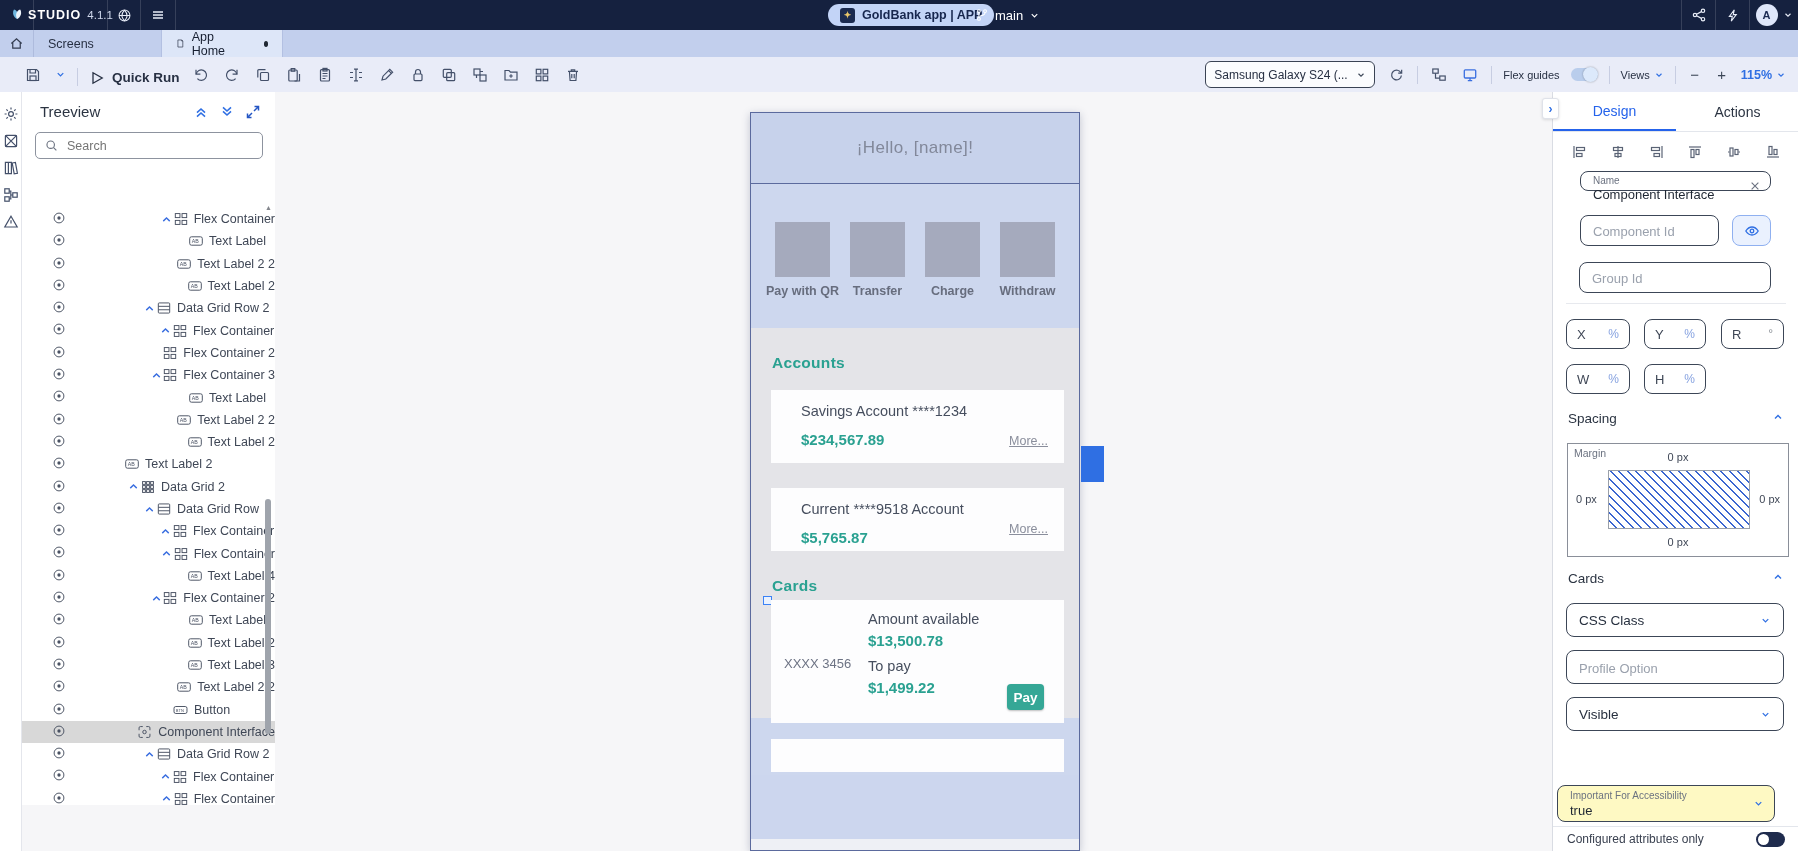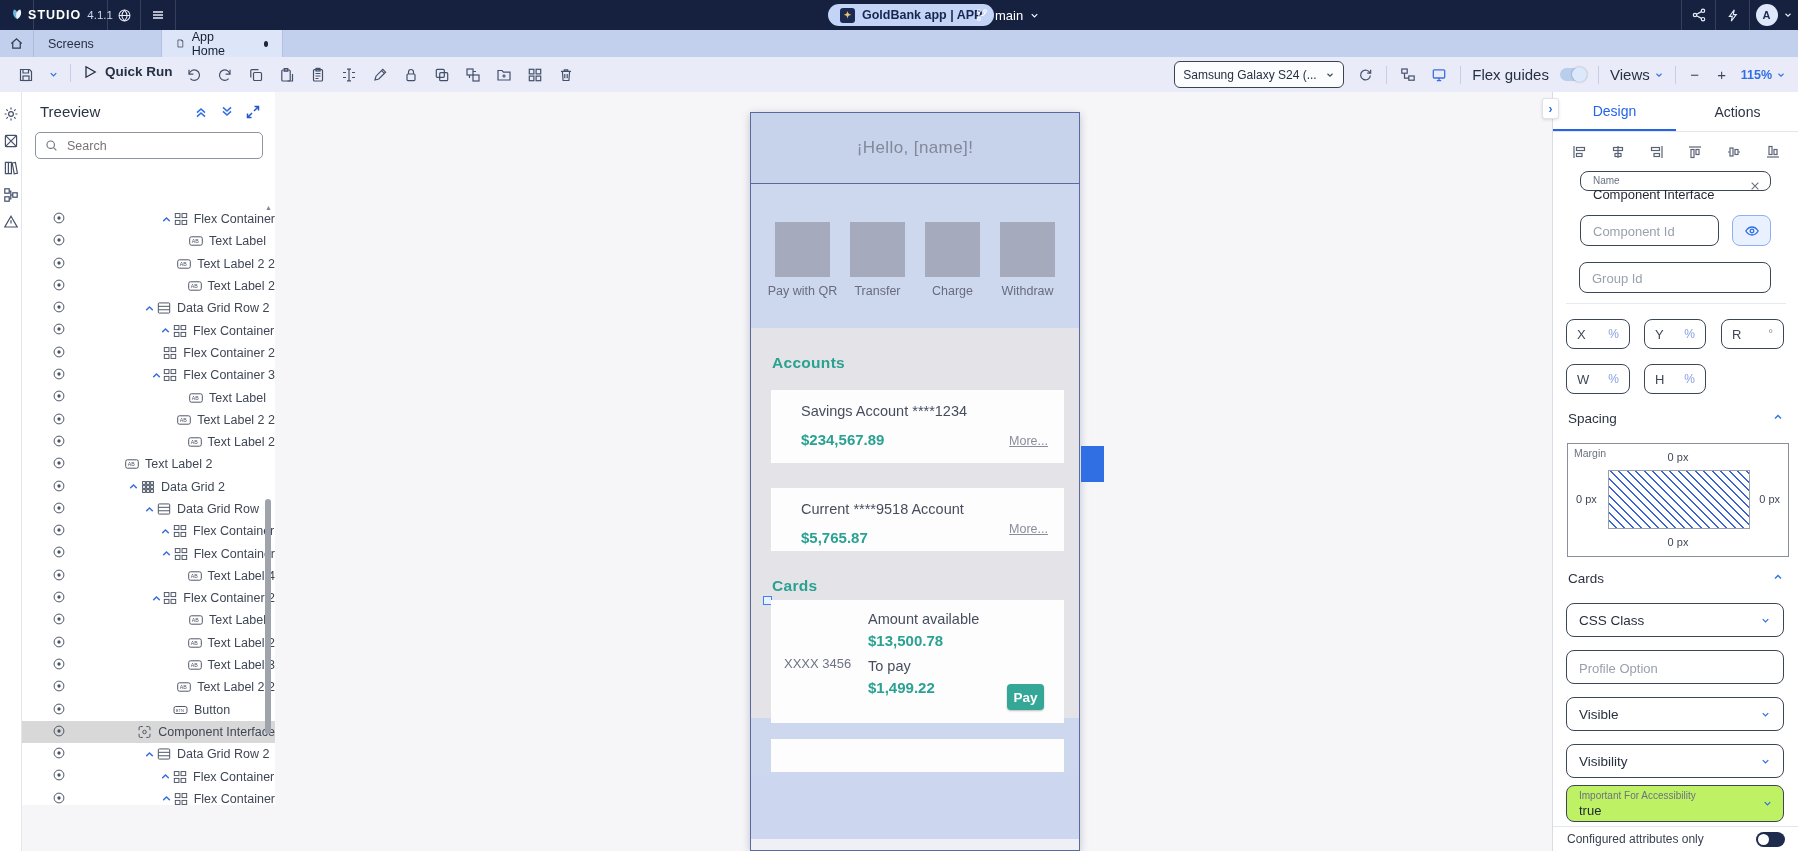--- a/index.html
+++ b/index.html
@@ -24,27 +24,27 @@
 
   
   #tabbar{left:0;top:30px;width:1798px;height:27px;background:#c2cfed;display:flex;align-items:stretch;}
   #home-btn{width:33px;display:flex;align-items:center;justify-content:center;border-right:1px solid #aebbdd;}
   .tab{display:flex;align-items:center;gap:7px;padding:0 14px;font-size:12.5px;color:#273043;border-right:1px solid #b3c0e2;}
   .tab.active{background:#dde6f8;color:#161e30;width:92px;}
   .tab-dot{width:6px;height:6px;border-radius:50%;background:#1f2733;margin-left:22px;}
 
   
   #toolbar{left:0;top:57px;width:1798px;height:35px;background:#e9ecf8;border-bottom:1px solid #d4d9ea;display:flex;align-items:center;}
-  #tb-left{display:flex;align-items:flex-start;gap:11px;padding-left:16px;}
+  #tb-left{display:flex;align-items:flex-end;gap:11px;padding-left:23px;}
   .tbtn{width:20px;height:22px;display:inline-flex;align-items:center;justify-content:center;border-radius:4px;color:#44506a;}
   .tdiv{width:1px;height:18px;background:#c7cde2;}
   #quickrun{display:flex;align-items:center;gap:7px;font-size:13.5px;color:#273043;font-weight:bold;}
   #tb-right{margin-left:auto;display:flex;align-items:center;gap:11px;padding-right:12px;}
   #device-select{width:152px;height:25px;border:1.5px solid #3a4354;border-radius:6px;background:#fbfcfe;display:flex;align-items:center;justify-content:space-between;padding:0 8px;font-size:12px;color:#273043;}
-  #flex-guides-label,#views-label{font-size:15px;color:#273043;}
+  #flex-guides-label,#views-label{font-size:11px;color:#273043;}
   .toggle-sm{width:27px;height:13px;border-radius:7px;background:#b9cdec;position:relative;}
   .toggle-sm .knob{position:absolute;right:0;top:-1px;width:15px;height:15px;border-radius:50%;background:#dce9fb;box-shadow:0 0 2px rgba(0,0,0,.35);}
   #zoom-label{font-size:12.5px;color:#2f6fe3;font-weight:bold;}
   .zoombtn{font-size:15px;color:#3c4657;width:16px;text-align:center;}
 
   
   #rail{left:0;top:92px;width:22px;height:759px;background:#fff;border-right:1px solid #e4e6ec;display:flex;flex-direction:column;align-items:center;gap:11px;padding-top:14px;box-sizing:border-box;}
   .rbtn{width:16px;height:16px;color:#4b5563;}
 
   
@@ -64,21 +64,21 @@
   .scroll-arrow{right:3px;font-size:7px;color:#84878d;}
 
   
   #canvas{left:275px;top:92px;width:1277px;height:759px;background:#f6f6f8;}
   #phone{left:475px;top:20px;width:330px;height:739px;background:#cdd7ee;border:1.5px solid #5b6a9d;box-sizing:border-box;box-shadow:0 2px 8px rgba(40,50,90,.25);}
   #ph-header{left:0;top:0;width:100%;height:71px;background:#c7d2eb;border-bottom:1.5px solid #5b6a9d;display:flex;align-items:center;justify-content:center;box-sizing:border-box;}
   #ph-greeting{font-size:17px;color:#82889a;letter-spacing:.4px;}
   #ph-actions{left:0;top:71px;width:100%;height:144px;display:flex;justify-content:space-between;padding:38px 14px 0;box-sizing:border-box;}
   .qa{width:78px;display:flex;flex-direction:column;align-items:center;}
   .qa-box{width:55px;height:55px;background:#a5aabd;}
-  .qa-label{margin-top:7px;font-size:12.5px;color:#676d7e;white-space:nowrap;}
+  .qa-label{margin-top:7px;font-size:12.5px;color:#676d7e;white-space:nowrap;font-weight:bold;}
   #ph-gray{left:0;top:215px;width:100%;height:390px;background:#e4e4e8;}
   .ph-heading{font-size:15.5px;font-weight:bold;color:#2aa191;letter-spacing:.3px;}
   .acct-card{position:absolute;left:20px;width:293px;background:#fdfdfe;}
   .acct-title{position:absolute;left:30px;top:13px;font-size:14.5px;color:#464e5e;}
   .acct-amount{position:absolute;left:30px;top:41px;font-size:15px;font-weight:bold;color:#2aa191;}
   .acct-more{position:absolute;right:16px;bottom:15px;font-size:12.5px;color:#8a8e9c;text-decoration:underline;}
   #sel-handle{left:12px;top:268px;width:9px;height:9px;border:1.5px solid #3b82f6;background:#eaf2ff;box-sizing:border-box;}
   #big-card{left:20px;top:272px;width:293px;height:123px;background:#fdfdfe;}
   #card-number{position:absolute;left:13px;top:56px;font-size:13px;color:#6d7384;}
   .bc-line{position:absolute;left:97px;white-space:nowrap;}
@@ -110,21 +110,21 @@
   .dim-unit{font-size:12px;color:#86a2e0;}
   .dim-unit.deg{color:#8a9097;}
   .sec-head{position:absolute;left:15px;font-size:13.5px;color:#2b3442;}
   .sec-chev{position:absolute;right:15px;}
   #margin-box{left:14px;top:351px;width:222px;height:114px;border:1px solid #8a8f99;box-sizing:border-box;background:#fff;}
   #margin-label{position:absolute;left:6px;top:3px;font-size:10.5px;color:#6b7280;}
   .mval{position:absolute;font-size:11px;color:#3f4756;}
   #hatch{position:absolute;left:40px;top:26px;width:142px;height:59px;border:1px solid #9aa0aa;box-sizing:border-box;
          background:repeating-linear-gradient(45deg,#ffffff 0 4.5px,#3b66d1 4.5px 6px);}
   .select-fld{position:absolute;left:13px;width:218px;height:34px;border:1.5px solid #3c4657;border-radius:8px;background:#fff;display:flex;align-items:center;justify-content:space-between;padding:0 12px;box-sizing:border-box;font-size:13.5px;color:#27303f;}
-  #ifa-fld{position:absolute;left:13px;width:218px;height:37px;border:1.5px solid #3c4657;border-radius:8px;background:#bef264;box-sizing:border-box;}
+  #ifa-fld{position:absolute;left:4px;width:218px;height:37px;border:1.5px solid #3c4657;border-radius:8px;background:#fef9c3;box-sizing:border-box;}
   #insp-footer{position:absolute;left:0;right:0;top:734px;bottom:0;border-top:1px solid #e3e6ec;display:flex;align-items:center;justify-content:space-between;padding:0 14px;}
   #insp-footer-label{font-size:12px;color:#3a4150;}
   #footer-toggle{width:29px;height:15px;border-radius:8px;background:#1f2b4d;position:relative;}
   #footer-toggle .knob{position:absolute;left:2px;top:2px;width:11px;height:11px;border-radius:50%;background:#fff;}
 </style>
 </head>
 <body>
 
 <div id="topbar" class="abs">
   <div class="tb-seg" style="width:33px;">
@@ -1192,26 +1192,20 @@
   </div>
   <div class="fld" style="left:13px;top:558px;width:218px;height:34px;">
     <input placeholder="Profile Option" style="">
   </div>
   <div class="select-fld" style="top:605px;">
     <span>Visible</span>
     <svg width="11" height="11" viewBox="0 0 16 16" fill="none" stroke="#2f6fe3" stroke-width="1.8">
         <path d="M4 6l4 4 4-4"></path>
       </svg>
   </div>
-  <div class="select-fld" style="top:652px;">
-    <span>Visibility</span>
-    <svg width="11" height="11" viewBox="0 0 16 16" fill="none" stroke="#2f6fe3" stroke-width="1.8">
-        <path d="M4 6l4 4 4-4"></path>
-      </svg>
-  </div>
   <div id="ifa-fld" style="top:693px;">
     <span class="fld-label" style="top:4px;">Important For Accessibility</span>
     <span class="fld-value" style="top:17px;">true</span>
     <span class="ic" style="position:absolute;right:10px;top:12px;">
       <svg width="11" height="11" viewBox="0 0 16 16" fill="none" stroke="#2f6fe3" stroke-width="1.8">
           <path d="M4 6l4 4 4-4"></path>
         </svg>
     </span>
   </div>
 

